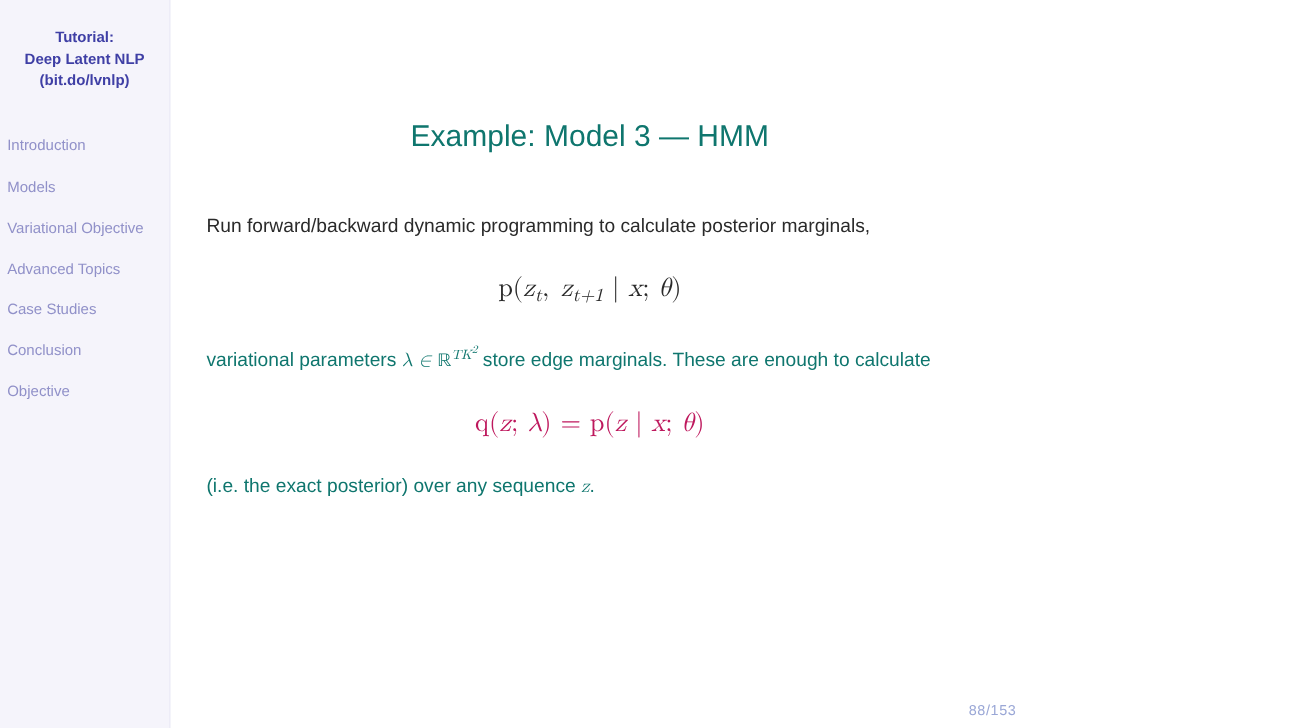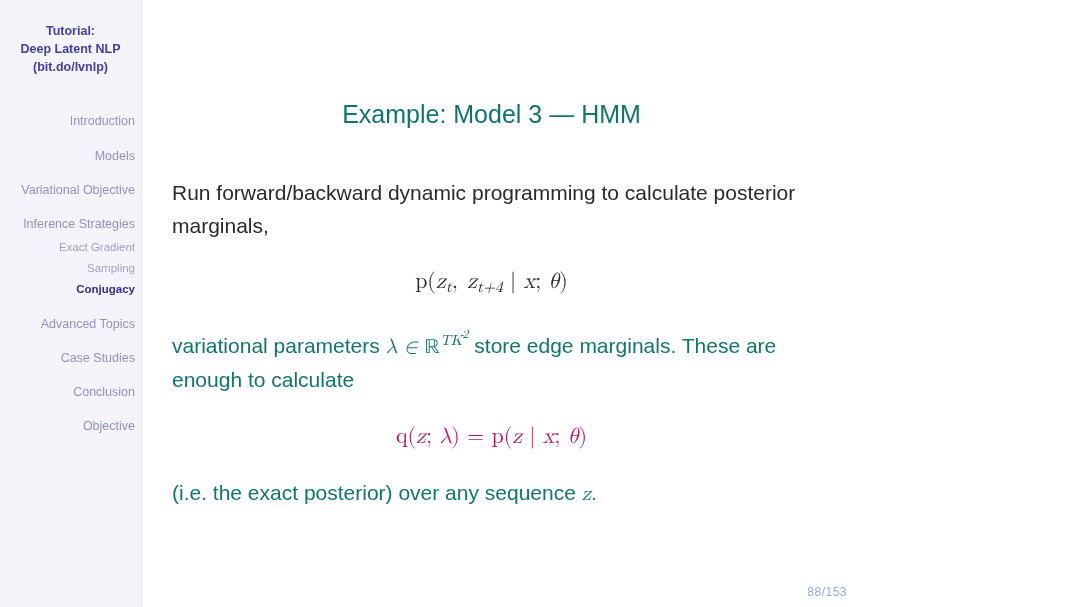--- a/index.html
+++ b/index.html
@@ -20,21 +20,20 @@
     text-align: center;
     line-height: 1.45;
     margin-bottom: 36px;
   }
   .nav { display: flex; flex-direction: column; gap: 16px; }
   .nav-item {
     color: #9191c9;
     font-size: 12.5px;
     line-height: 1.45;
     cursor: default;
-    text-align: right;
   }
   .nav-sub { margin-top: 6px; padding-left: 4px; display:flex; flex-direction:column; gap:4px; }
   .nav-sub .nav-subitem {
     font-size: 11.5px;
     color: #a0a0d0;
     line-height: 1.5;
   }
   .nav-sub .nav-subitem.active { color: #2f2f8f; font-weight: 600; }
   .main {
     flex: 1;
@@ -43,21 +42,21 @@
   }
   .slide-title {
     color: #0f766e;
     font-size: 25px;
     text-align: center;
     margin-bottom: 48px;
     font-weight: 400;
   }
   .body-text {
     color: #2a2a2a;
-    font-size: 21px;
+    font-size: 16px;
     line-height: 1.55;
     margin-bottom: 26px;
   }
   .faded { color: #0f766e; }
   .math {
     font-family: "Cambria Math", "Latin Modern Math", "STIX Two Math", Georgia, serif;
     text-align: center;
     font-size: 22px;
     color: #2a2a2a;
     margin: 8px 0 28px 0;
@@ -89,42 +88,34 @@
   <aside class="sidebar">
     <div class="sb-title">
       <span>Tutorial:</span><br>
       <span>Deep Latent NLP</span><br>
       <span>(bit.do/lvnlp)</span>
     </div>
     <nav class="nav">
       <div class="nav-item"><span>Introduction</span></div>
       <div class="nav-item"><span>Models</span></div>
       <div class="nav-item"><span>Variational Objective</span></div>
-      <div class="nav-item">
-        <span>Inference Strategies</span>
-        <div class="nav-sub">
-          <div class="nav-subitem"><span>Exact Gradient</span></div>
-          <div class="nav-subitem"><span>Sampling</span></div>
-          <div class="nav-subitem active"><span>Conjugacy</span></div>
-        </div>
-      </div>
       <div class="nav-item"><span>Advanced Topics</span></div>
       <div class="nav-item"><span>Case Studies</span></div>
       <div class="nav-item"><span>Conclusion</span></div>
       <div class="nav-item"><span>Objective</span></div>
     </nav>
   </aside>
 
   <main class="main">
     <h1 class="slide-title">Example: Model 3 — HMM</h1>
 
     <p class="body-text">Run forward/backward dynamic programming to calculate posterior marginals,</p>
 
     <div class="math" title="p(z_t, z_{t+1} | x; θ)">
-      <span class="rm">p(</span>z<span class="sub">t</span><span class="rm">, </span> z<span class="sub">t+4</span> <span class="rm">|</span> x<span class="rm">;</span> θ<span class="rm">)</span>
+      <span class="rm">p(</span>z<span class="sub">t</span><span class="rm">, </span> z<span class="sub">t+1</span> <span class="rm">|</span> x<span class="rm">;</span> θ<span class="rm">)</span>
     </div>
 
     <p class="body-text faded">
       <span>variational parameters </span><span class="inline-math" title="λ ∈ ℝ^{TK^2}">λ <span class="rm">∈</span> <span class="bb">ℝ</span><span class="sup">TK<span class="sup" style="font-size:0.85em;">2</span></span></span><span> store edge marginals. These are enough to calculate</span>
     </p>
 
     <div class="math math-faded" title="q(z; λ) = p(z | x; θ)">
       <span class="rm">q(</span>z<span class="rm">;</span> λ<span class="rm">) = p(</span>z <span class="rm">|</span> x<span class="rm">;</span> θ<span class="rm">)</span>
     </div>
 

